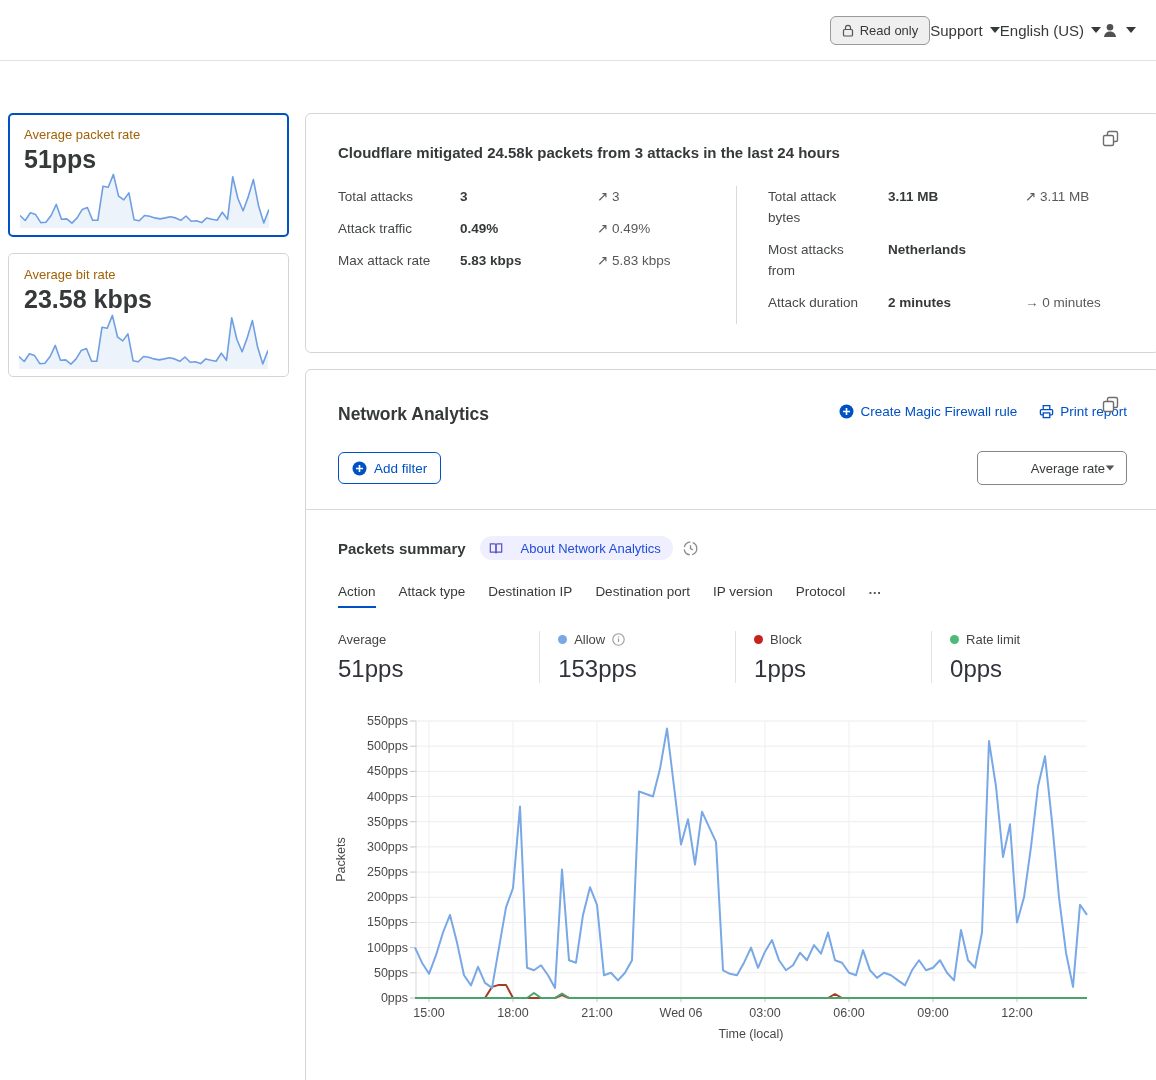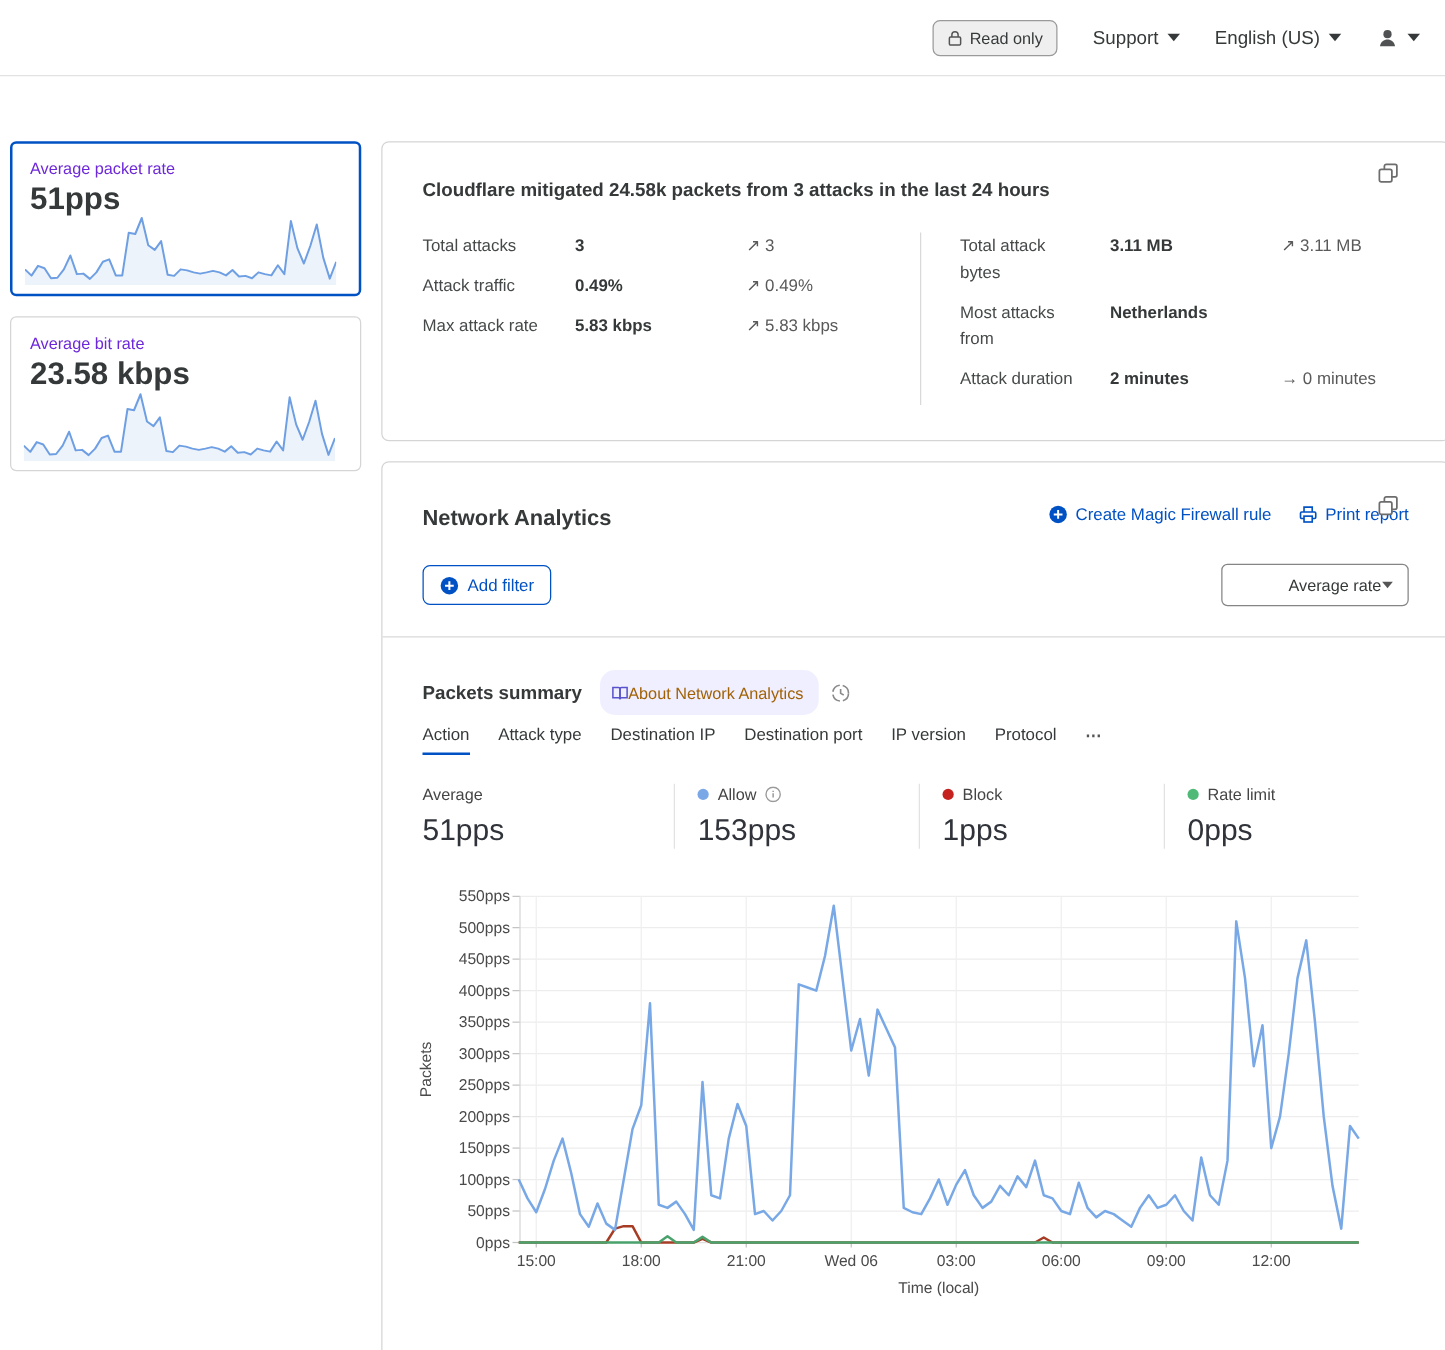--- a/index.html
+++ b/index.html
@@ -7,32 +7,32 @@
   body {
     width:1156px; height:1080px; overflow:hidden;
     font-family:"Liberation Sans", sans-serif;
     color:#36393a; font-size:13px;
   }
   
   .topbar { height:61px; border-bottom:1px solid #e2e2e2; display:flex; align-items:center; padding:0 20px 0 16px; }
   .logo { display:flex; flex-direction:column; align-items:flex-start; width:112px; position:relative; height:50px; }
   .logo svg { position:absolute; top:2px; left:50px; }
   .logo-text { position:absolute; bottom:6px; left:0; font-weight:bold; font-size:14px; letter-spacing:2.6px; color:#3d3d3d; }
-  .hdr-right { margin-left:auto; display:flex; align-items:center; gap:28px; }
+  .hdr-right { margin-left:auto; display:flex; align-items:center; }
   .readonly { display:flex; align-items:center; gap:6px; background:#efefef; border:1px solid #9a9a9a; border-radius:6px; padding:6px 11px; font-size:13px; color:#36393a; }
   .menu-item { display:flex; align-items:center; gap:7px; font-size:15px; cursor:pointer; }
   .caret { width:0; height:0; border-left:5px solid transparent; border-right:5px solid transparent; border-top:6px solid #36393a; }
   
   .content { display:flex; padding:52px 0 0 8px; align-items:flex-start; }
   .leftcol { width:281px; flex:0 0 281px; margin-right:16px; }
   .maincol { flex:1; min-width:0; }
   
   .mcard { background:#fff; border:1px solid #d5d5d5; border-radius:5px; height:124px; margin-bottom:16px; padding:13px 15px 0; position:relative; overflow:hidden; }
   .mcard.selected { border:2px solid #0051c3; padding:12px 14px 0; }
-  .mcard-label { font-size:13px; color:#6d28d9; }
+  .mcard-label { font-size:13px; color:#a16207; }
   .mcard-value { font-size:25px; font-weight:bold; color:#36393a; margin-top:3px; }
   .mcard svg.spark { position:absolute; left:10px; right:10px; bottom:7px; }
   
   .card { background:#fff; border:1px solid #d5d5d5; border-radius:6px; margin-right:-4px; position:relative; }
   .summary-card { height:240px; padding:30px 32px 0; margin-bottom:16px; }
   .summary-title { font-size:15px; font-weight:bold; color:#36393a; padding-right:60px; }
   .copy-icon { position:absolute; top:16px; right:40px; cursor:pointer; }
   .stats { display:flex; margin-top:25px; }
   .stats-col { display:flex; flex-direction:column; }
   .stats-col.left { width:398px; }
@@ -53,23 +53,23 @@
   .add-filter { display:flex; align-items:center; gap:7px; border:1px solid #0051c3; color:#0051c3; background:#fff; border-radius:6px; height:32px; padding:0 13px; font-size:13.5px; cursor:pointer; font-family:inherit; }
   .selects { margin-left:auto; display:flex; gap:17px; }
   .select { display:flex; align-items:center; justify-content:flex-end; border:1px solid #858585; border-radius:5px; height:34px; padding:0 11px 0 12px; font-size:13px; color:#36393a; cursor:pointer; background:#fff; }
   .select .caret { border-top-color:#555; transform:scale(.85); }
   .sel-metric { width:150px; }
   .sel-range { width:153px; }
   .divider { border-top:1px solid #d9d9d9; }
   .ps-section { padding:26px 32px 0; }
   .ps-head { display:flex; align-items:center; }
   .ps-title { font-size:15px; font-weight:bold; color:#36393a; }
-  .pill { display:flex; align-items:center; gap:0; background:#f0efff; color:#a16207; border-radius:12px; height:36px; padding:0 12px 0 9px; font-size:13px; margin-left:14px; cursor:pointer; }
+  .pill { display:flex; align-items:center; gap:18px; background:#f0efff; color:#1d4ed8; border-radius:12px; height:24px; padding:0 12px 0 9px; font-size:13px; margin-left:14px; cursor:pointer; }
   .clock-wrap { margin-left:10px; display:flex; align-items:center; cursor:pointer; }
-  .tabs { display:flex; gap:23px; margin-top:8px; align-items:center; }
+  .tabs { display:flex; gap:23px; margin-top:24px; align-items:center; }
   .tab { font-size:13.5px; color:#36393a; padding-bottom:7px; border-bottom:2px solid transparent; cursor:pointer; }
   .tab.active { border-bottom-color:#0051c3; }
   .tab-more { color:#555; letter-spacing:1px; font-weight:bold; padding-bottom:7px; cursor:pointer; }
   .legend-row { display:flex; margin-top:23px; }
   .lcell { width:202px; padding-left:18px; border-left:1px solid #e2e2e2; }
   .lcell:first-child { border-left:none; padding-left:0; width:208px; }
   .lcell-top { display:flex; align-items:center; gap:7px; font-size:13px; color:#454545; height:16px; }
   .dot { width:9px; height:9px; border-radius:50%; display:inline-block; }
   .dot-allow { background:#7aa7e6; }
   .dot-block { background:#c5221f; }

